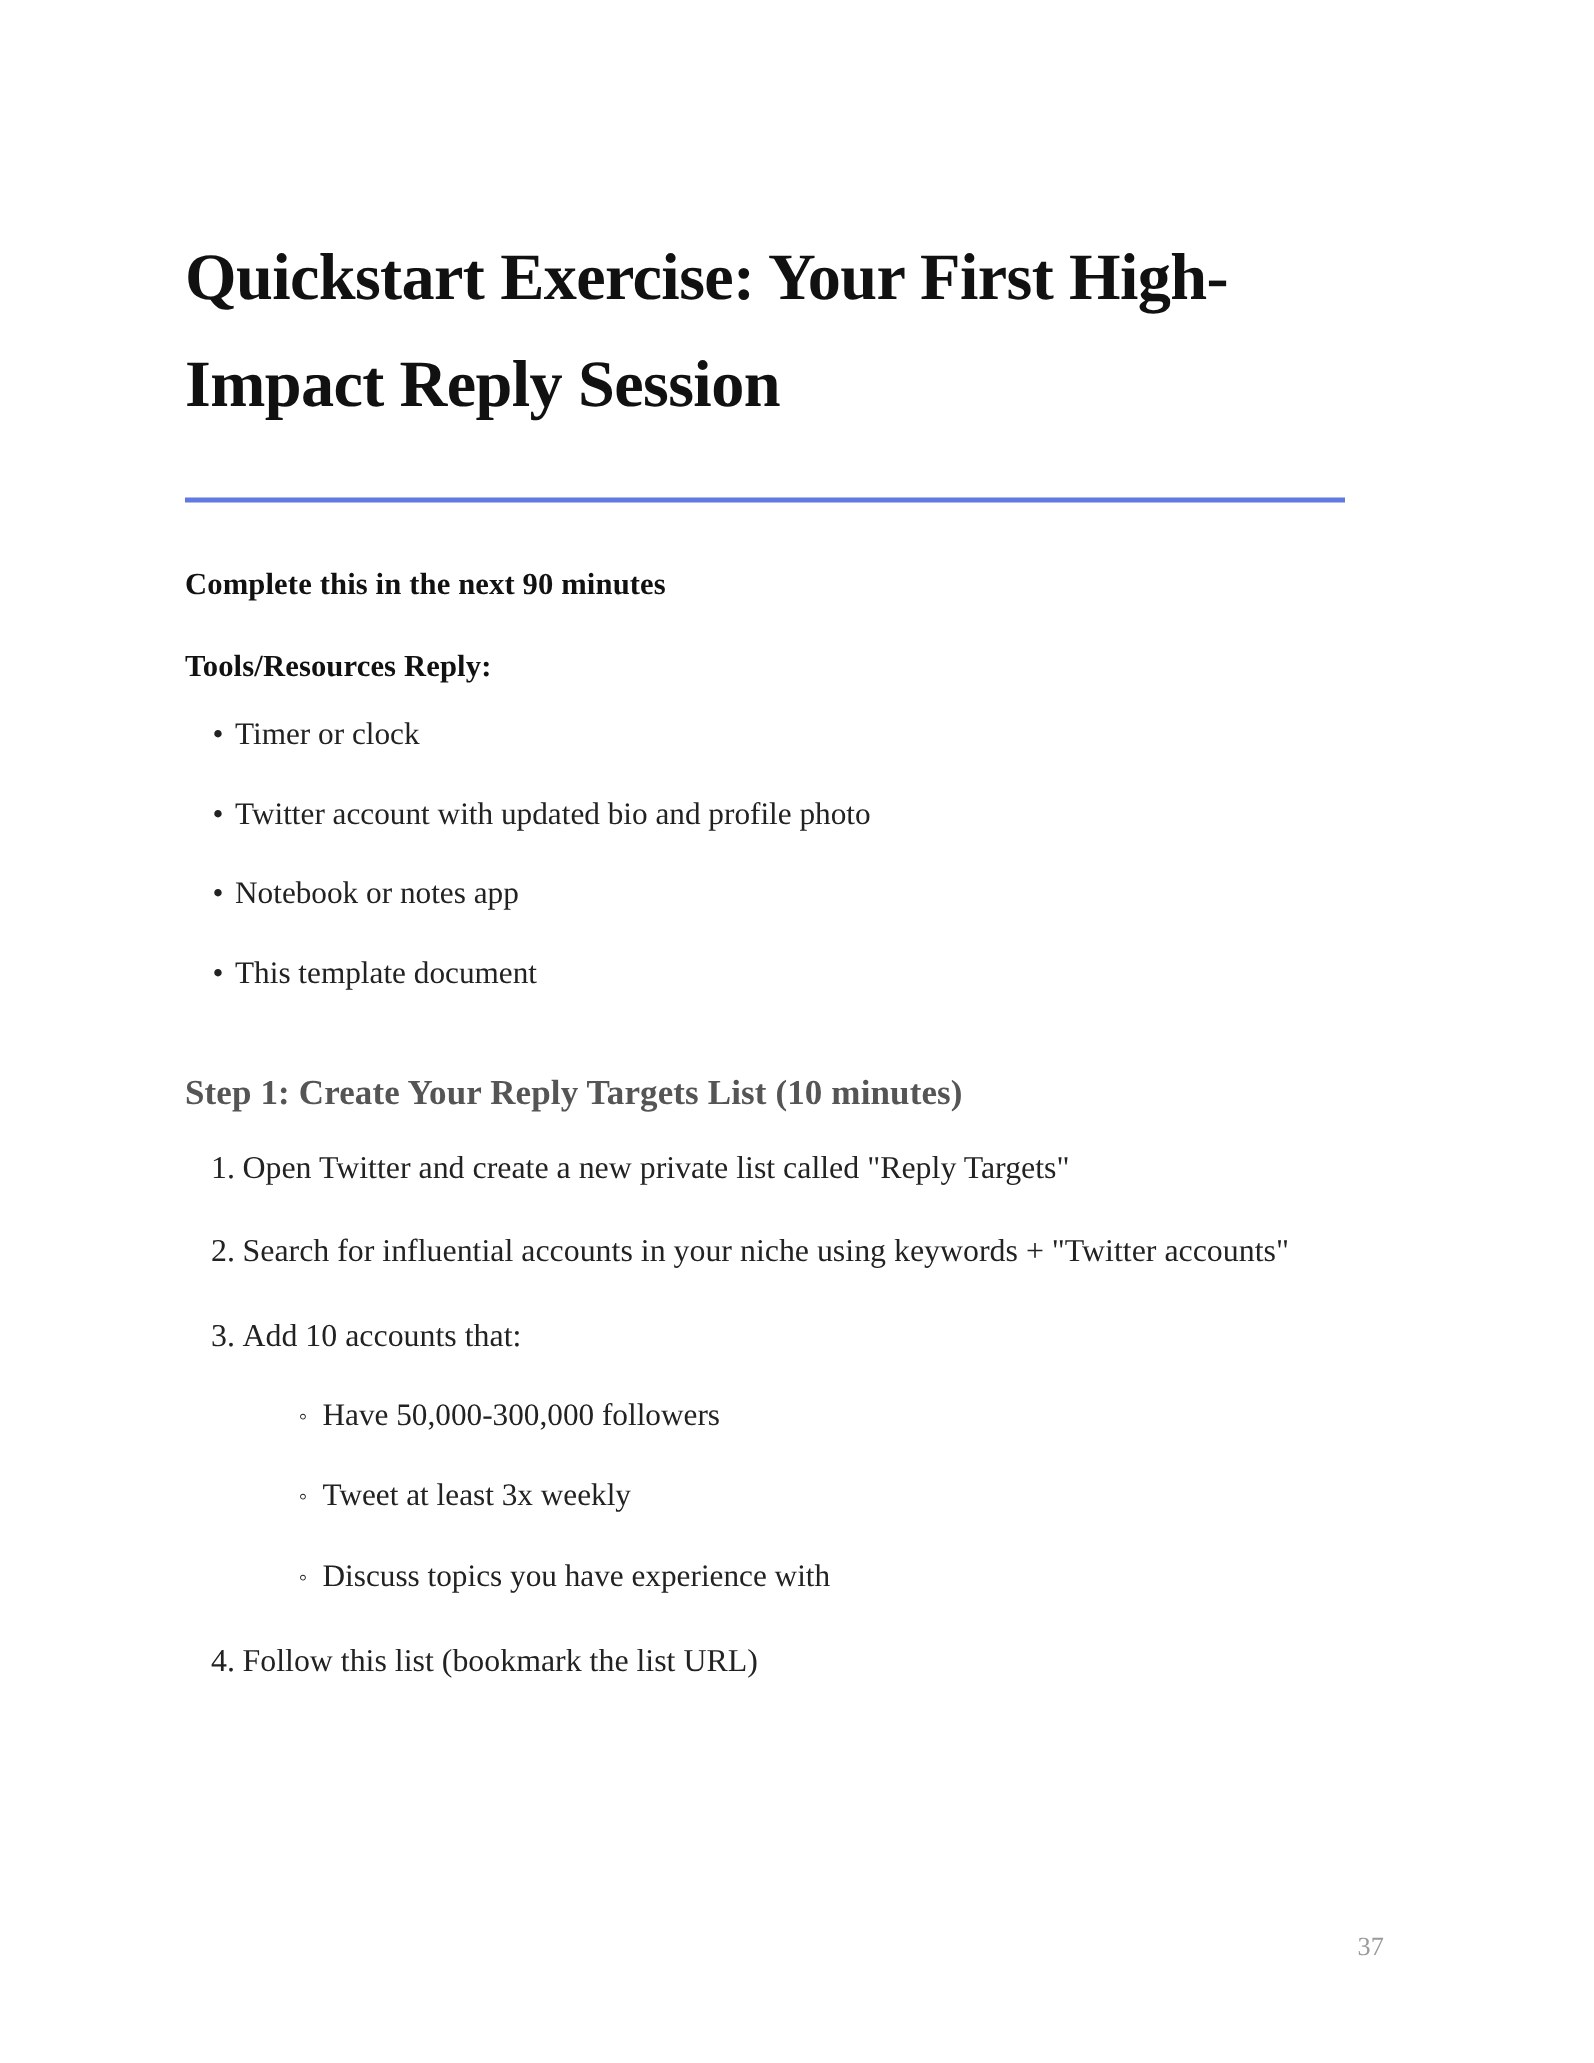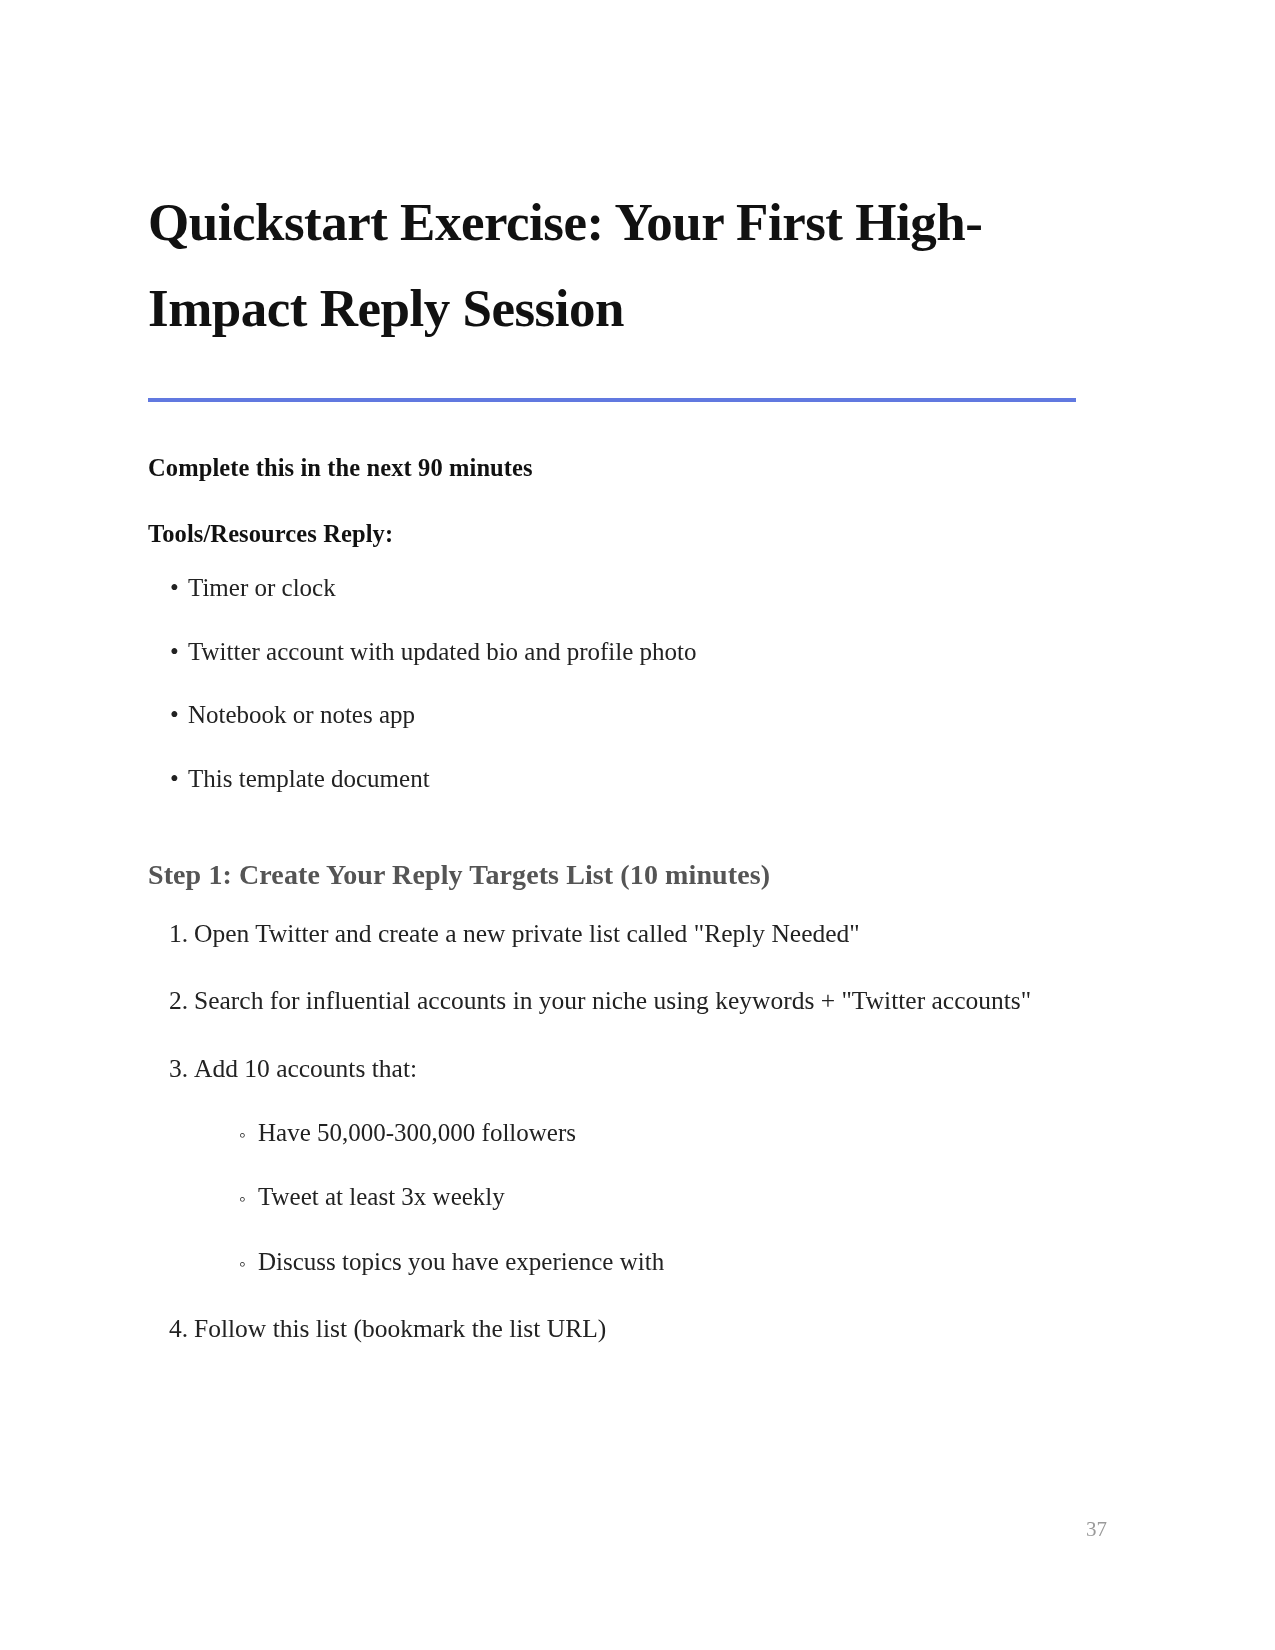--- a/index.html
+++ b/index.html
@@ -114,21 +114,21 @@
   }
   ul.subbullets li .sb {
     display: inline-block;
     width: 19px;
     font-size: 19px;
     vertical-align: middle;
   }
   .page-number {
     position: absolute;
     right: 168px;
-    bottom: 108px;
+    bottom: 80px;
     font-size: 21px;
     color: #9a9a9a;
     font-family: "Liberation Serif", serif;
   }
 </style>
 </head>
 <body>
 
 <div class="page">
 
@@ -145,21 +145,21 @@
     <li><span class="b">•</span><span>Twitter account with updated bio and profile photo</span></li>
     <li><span class="b">•</span><span>Notebook or notes app</span></li>
     <li><span class="b">•</span><span>This template document</span></li>
   </ul>
 
   <h2 class="step">Step 1: Create Your Reply Targets List (10 minutes)</h2>
 
   <ol class="steps">
     <li>
       <span class="num">1.</span>
-      <span>Open Twitter and create a new private list called "Reply Needed"</span>
+      <span>Open Twitter and create a new private list called "Reply Targets"</span>
     </li>
     <li>
       <span class="num">2.</span>
       <span>Search for influential accounts in your niche using keywords + "Twitter accounts"</span>
     </li>
     <li>
       <span class="num">3.</span>
       <span>Add 10 accounts that:</span>
       <ul class="subbullets">
         <li><span class="sb">◦</span><span>Have 50,000-300,000 followers</span></li>

